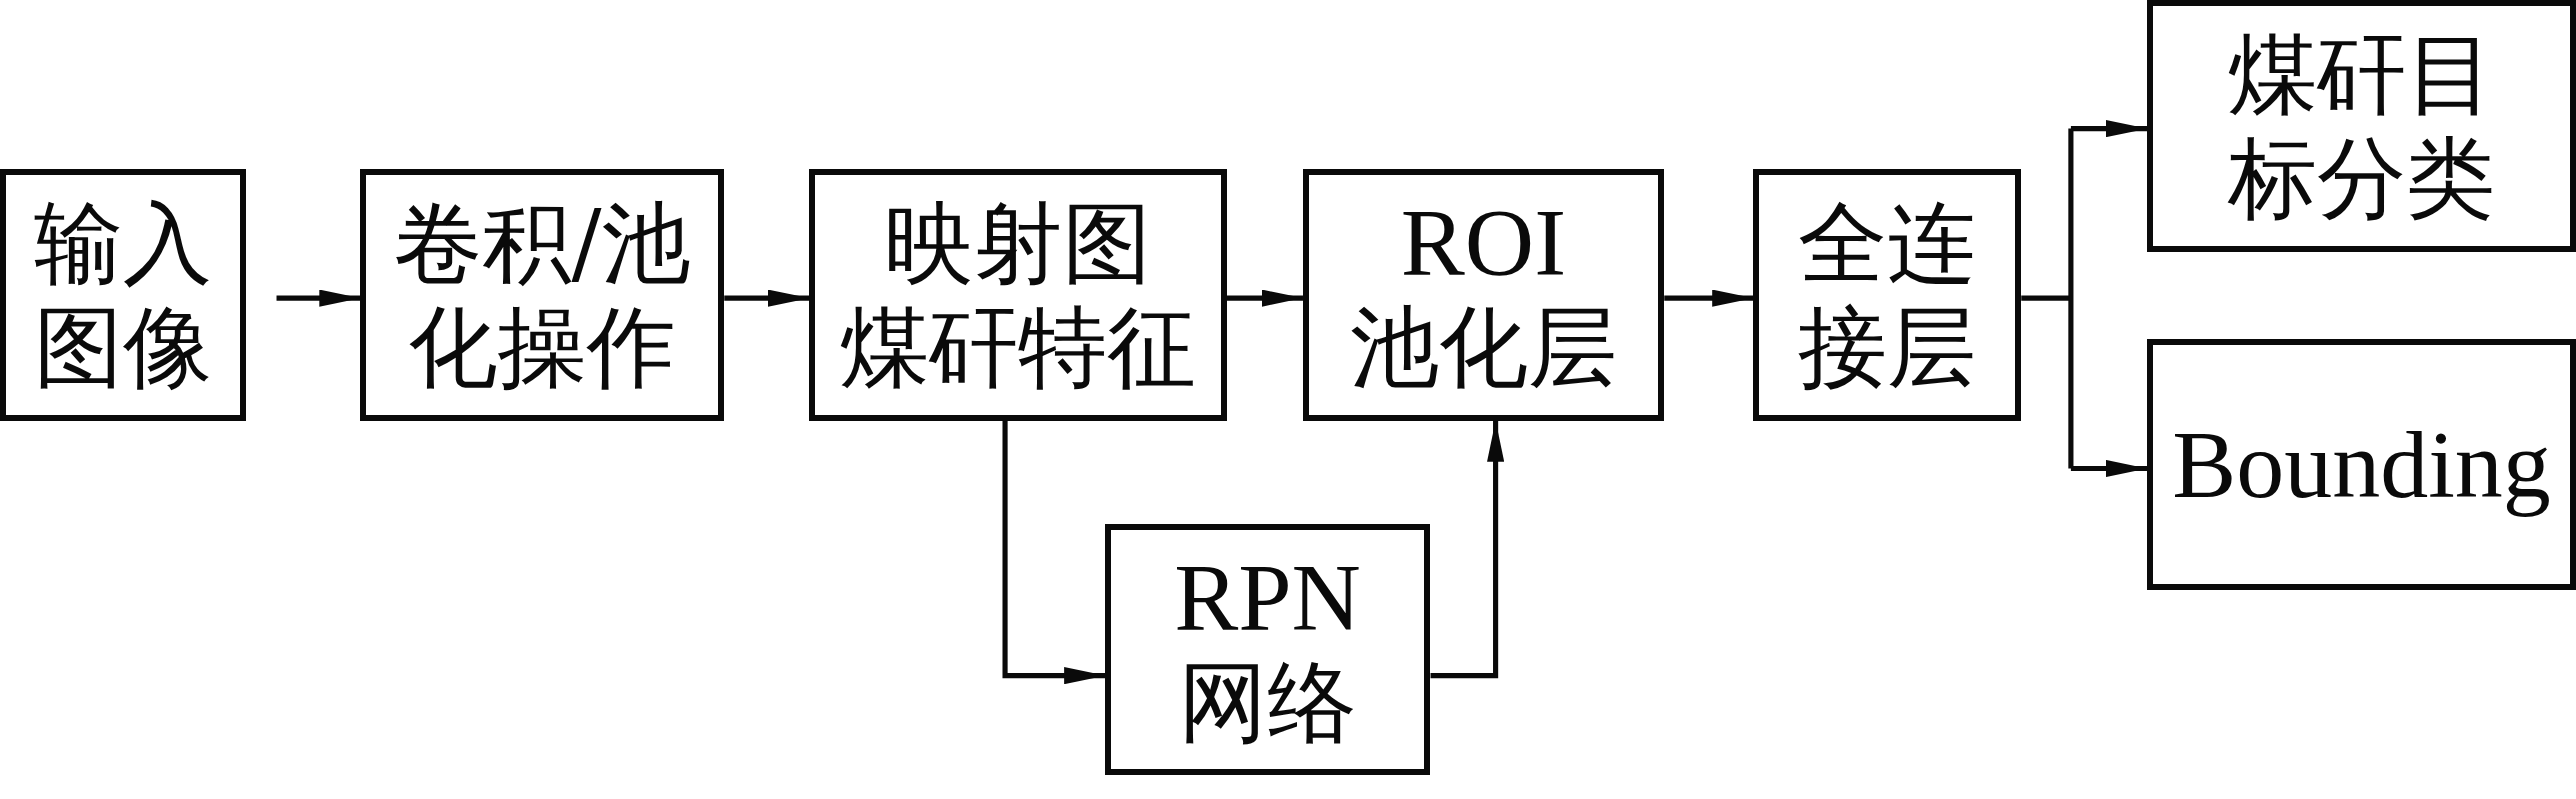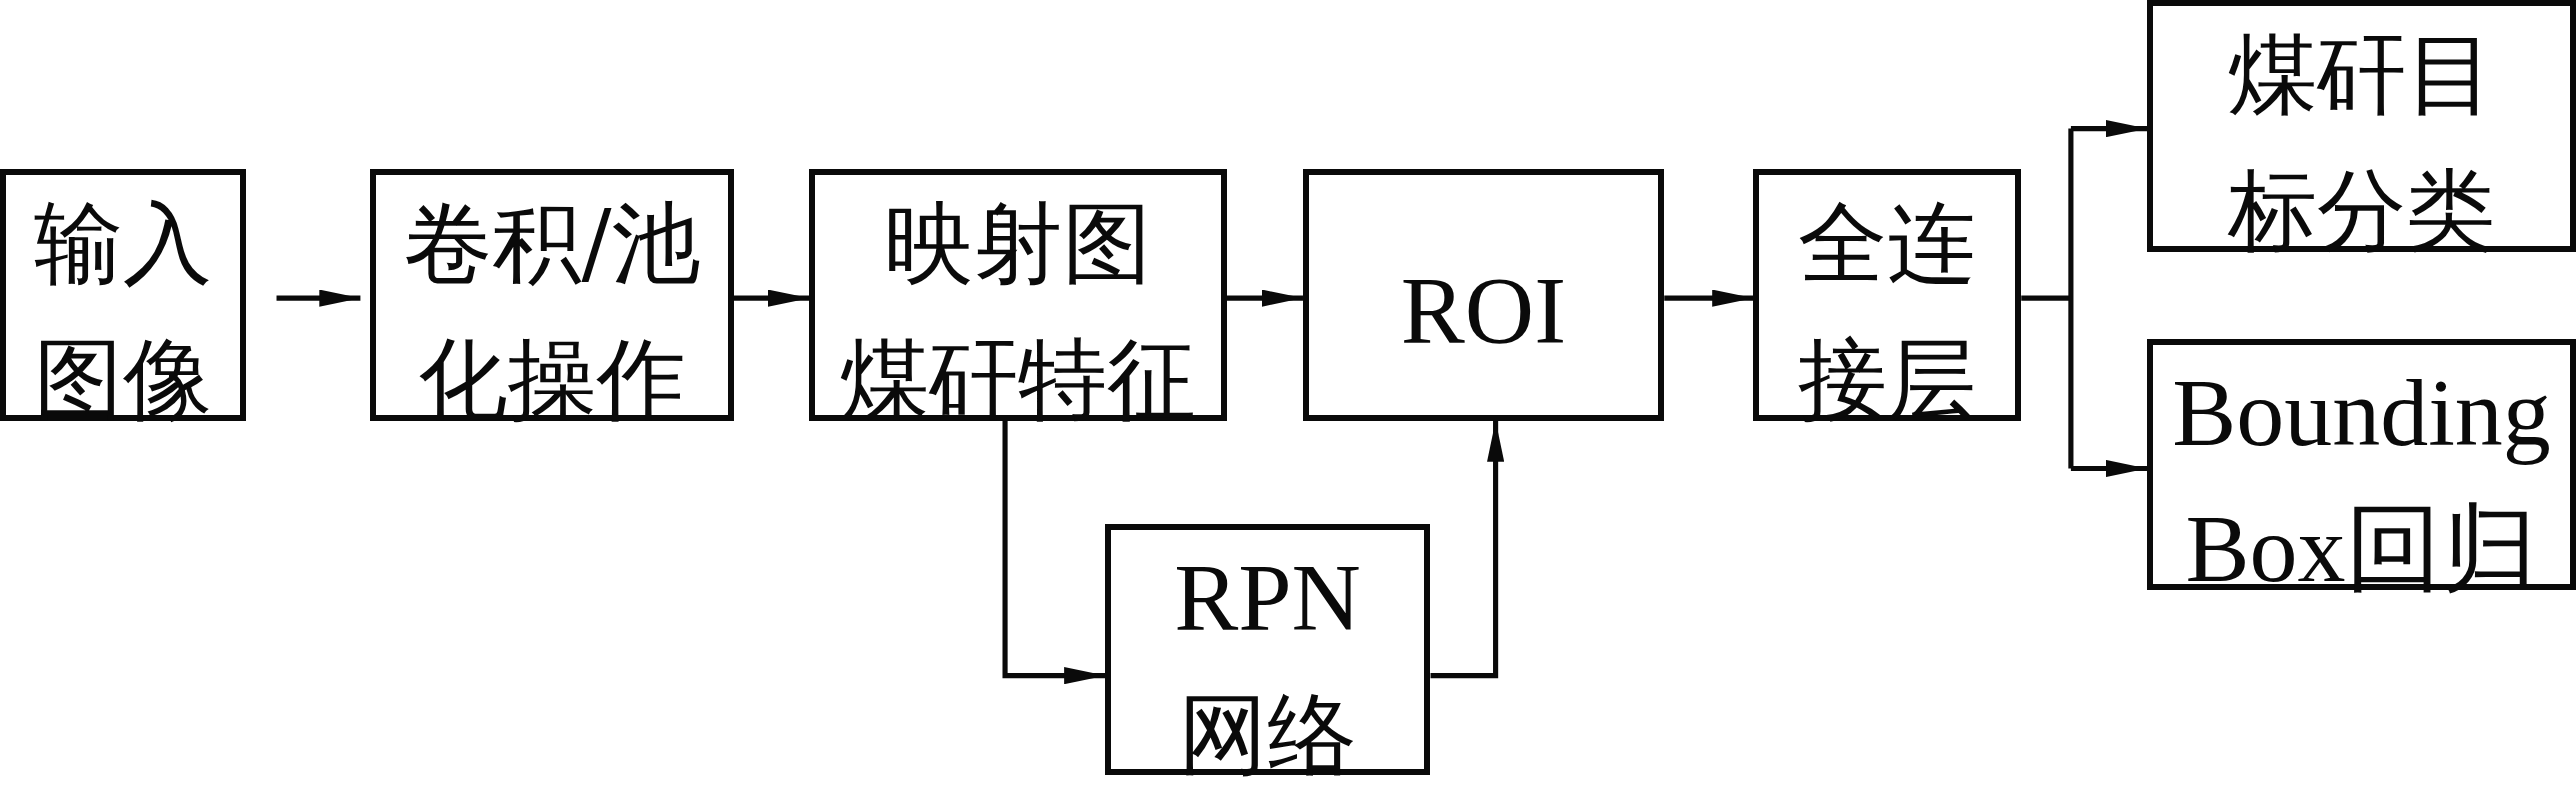--- a/index.html
+++ b/index.html
@@ -1,21 +1,21 @@
 <!DOCTYPE html>
 <html style="font-size:13.7px"><head>
   <meta charset="utf-8">
   <style>
     html, body { margin: 0; padding: 0; background: #ffffff; }
     body { width: 2576px; height: 800px; position: relative; overflow: hidden; }
     #diagram { position: absolute; left: 0; top: 0; width: 2576px; height: 800px; }
     .box { position: absolute; box-sizing: border-box; border: 6.8px solid #0a0a0a; background: #fff;
            display: flex; flex-direction: column; align-items: center; justify-content: center; }
     .line { display: block; font-family: "DejaVu Serif", "Liberation Serif", serif; font-size: 89px;
-            line-height: 104px; color: #0a0a0a; white-space: nowrap; text-align: center; margin-top: 32px; }
+            line-height: 104px; color: #0a0a0a; white-space: nowrap; text-align: center; }
     .latin { font-family: "Liberation Serif", "DejaVu Serif", serif; font-size: 96px; }
   </style>
 </head>
 <body>
 
 <svg id="diagram" xmlns="http://www.w3.org/2000/svg" viewBox="0 0 3009 934">
   <defs>
     <marker id="ah" markerWidth="48" markerHeight="20" refX="48" refY="10" orient="auto" markerUnits="userSpaceOnUse">
       <path d="M0,0 L48,10 L0,20 Z" fill="#0a0a0a"></path>
     </marker>
@@ -32,46 +32,46 @@
     <line x1="2419" y1="150" x2="2508" y2="150" marker-end="url(#ah)"></line>
     <line x1="2419" y1="547" x2="2508" y2="547" marker-end="url(#ah)"></line>
   </g>
 </svg>
 
 <div class="box" style="left:0px;top:169px;width:246px;height:252px;">
   <span class="line">输入</span>
   <span class="line">图像</span>
 </div>
 
-<div class="box" style="left:370px;top:169px;width:364px;height:252px;">
+<div class="box" style="left:360px;top:169px;width:364px;height:252px;">
   <span class="line">卷积/池</span>
   <span class="line">化操作</span>
 </div>
 
 <div class="box" style="left:809px;top:169px;width:418px;height:252px;">
   <span class="line">映射图</span>
   <span class="line">煤矸特征</span>
 </div>
 
 <div class="box" style="left:1303px;top:169px;width:361px;height:252px;">
   <span class="line latin">ROI</span>
+  <span class="line">池化层</span>
 </div>
 
 <div class="box" style="left:1753px;top:169px;width:268px;height:252px;">
   <span class="line">全连</span>
   <span class="line">接层</span>
 </div>
 
 <div class="box" style="left:2147px;top:0px;width:429px;height:252px;">
   <span class="line">煤矸目</span>
   <span class="line">标分类</span>
 </div>
 
 <div class="box" style="left:2147px;top:339px;width:429px;height:251px;">
   <span class="line latin">Bounding</span>
-  <span class="line latin">Box回归</span>
 </div>
 
 <div class="box" style="left:1105px;top:524px;width:325px;height:251px;">
   <span class="line latin">RPN</span>
   <span class="line">网络</span>
 </div>
 
 
 </body></html>

